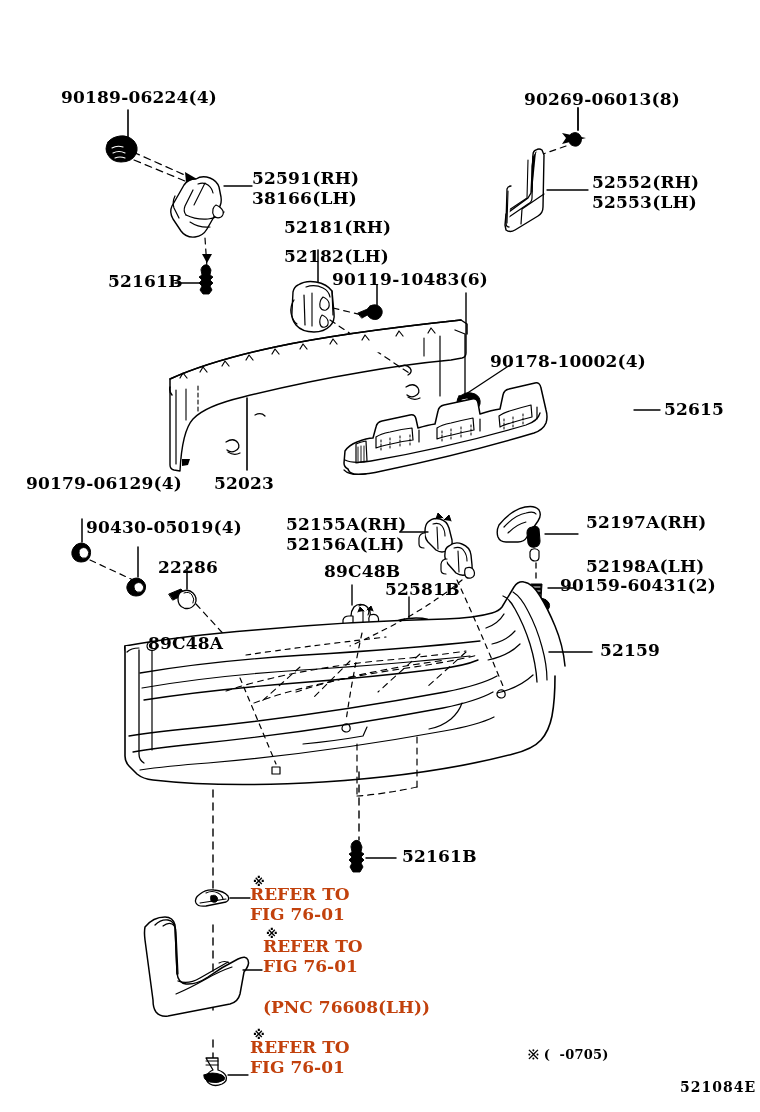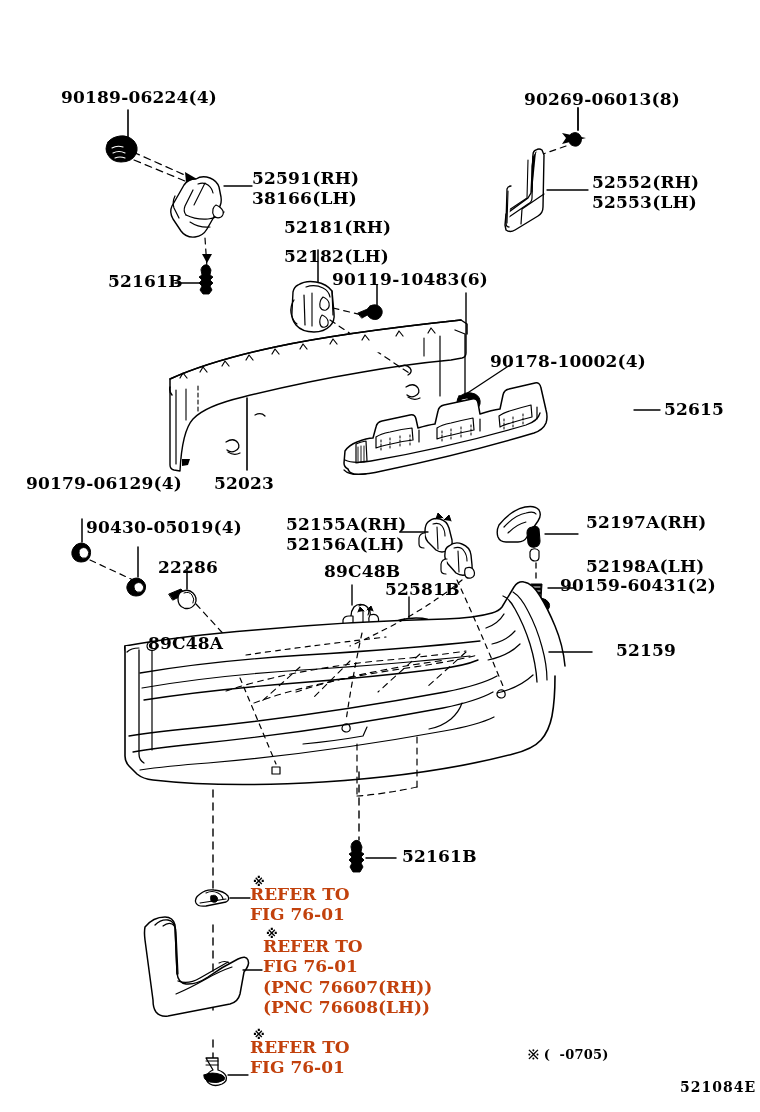--- a/index.html
+++ b/index.html
@@ -412,32 +412,31 @@
 
   <div class="lbl" style="left:324px; top:562px;">89C48B</div>
 
   <div class="lbl" style="left:385px; top:580px;">52581B</div>
 
   <div class="lbl two" style="left:586px; top:512px;">52197A(RH)</div>
   <div class="lbl two" style="left:586px; top:532px;margin-top:24px;">52198A(LH)</div>
 
   <div class="lbl" style="left:560px; top:576px;">90159-60431(2)</div>
 
-  <div class="lbl" style="left:616px; top:641px;">52159</div>
+  <div class="lbl" style="left:600px; top:641px;">52159</div>
 
   <div class="lbl" style="left:402px; top:847px;">52161B</div>
 
   <div class="star" style="left:253px; top:876px;">※</div>
   <div class="refer" style="left:250px; top:884px;">REFER TO</div>
   <div class="refer" style="left:250px; top:904px;">FIG 76-01</div>
 
   <div class="star" style="left:266px; top:928px;">※</div>
   <div class="refer" style="left:263px; top:936px;">REFER TO</div>
   <div class="refer" style="left:263px; top:956px;">FIG 76-01</div>
-  <div class="refer small" style="left:263px; top:977px;">(PNC 76607(RH))</div>
   <div class="refer small" style="left:263px; top:997px;">(PNC 76608(LH))</div>
 
   <div class="star" style="left:253px; top:1029px;">※</div>
   <div class="refer" style="left:250px; top:1037px;">REFER TO</div>
   <div class="refer" style="left:250px; top:1057px;">FIG 76-01</div>
 
   <div class="lbl small" style="left:528px; top:1046px;">※ (  -0705)</div>
 
   <div class="lbl code" style="left:680px; top:1078px;">521084E</div>
 

